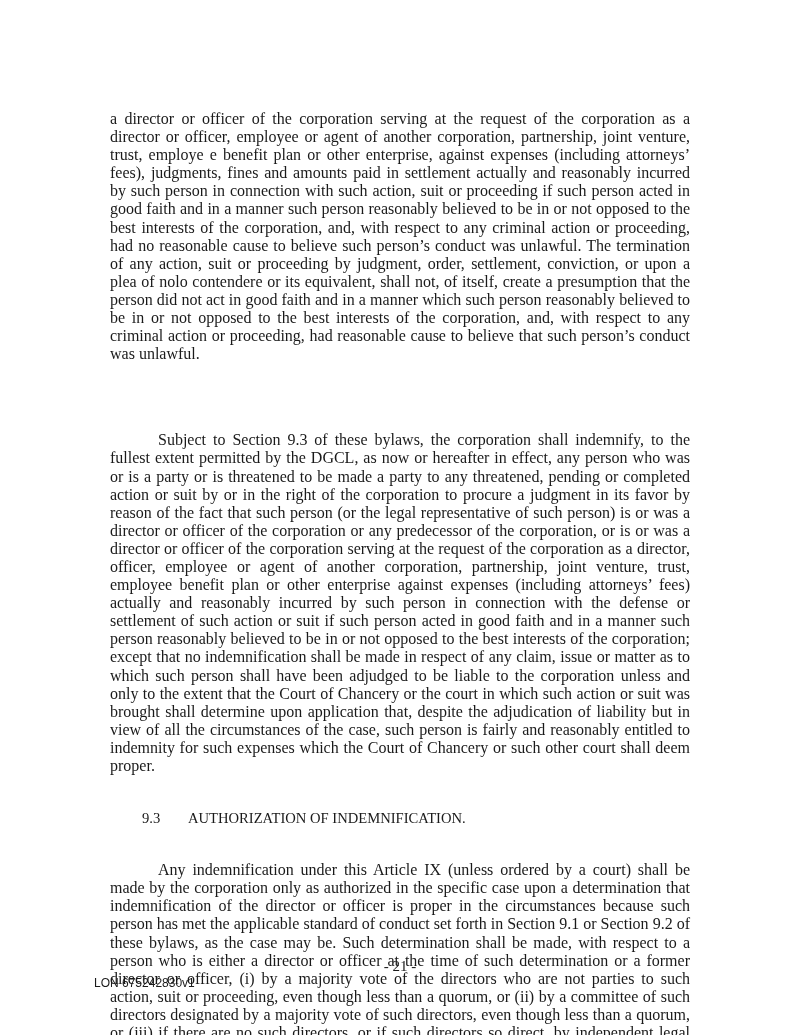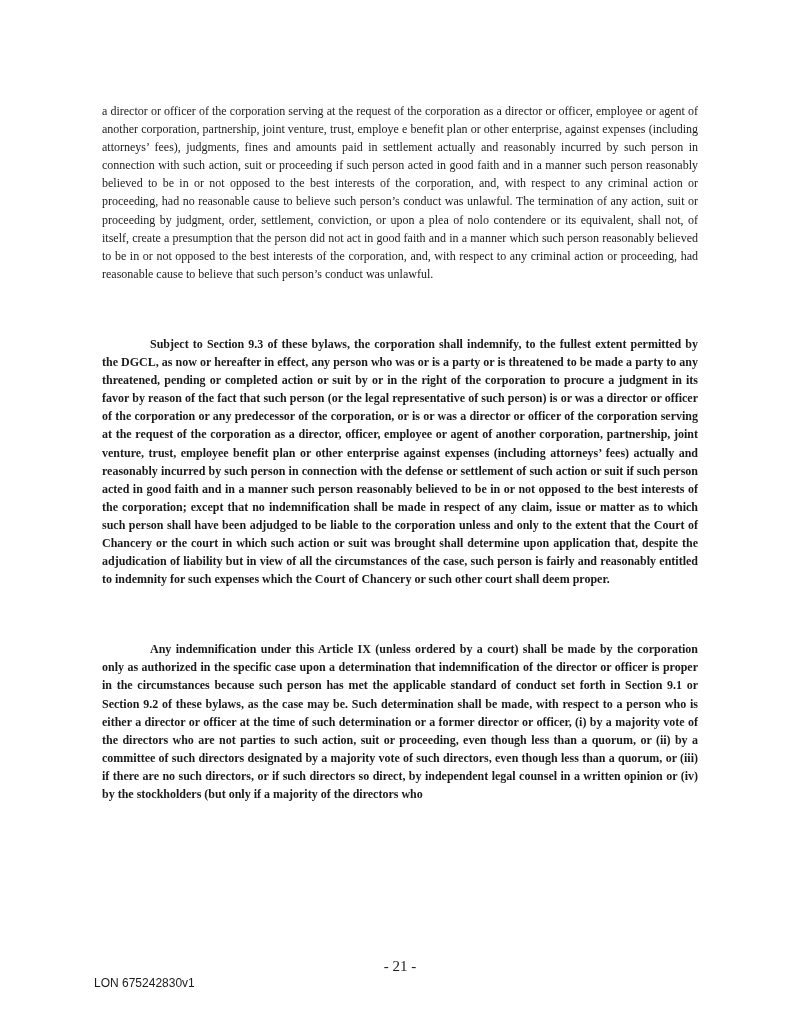--- a/index.html
+++ b/index.html
@@ -15,28 +15,27 @@
       font-family: "Liberation Serif", "DejaVu Serif", serif;
       color: #1a1a1a;
     }
     .page {
       position: absolute;
       left: 94px;
       top: 94px;
       width: 612px;
     }
     .para {
-      font-size: 12px;
+      font-size: 16px;
       line-height: 18.1px;
       text-align: justify;
-      margin: 8px;
+      margin: 16px;
     }
     .para.indent {
       text-indent: 48px;
-      font-weight: bold;
     }
     .heading {
       font-size: 14.6px;
       line-height: 18.1px;
       text-align: justify;
       margin: 0;
       text-indent: 48px;
     }
     .heading .num {
       display: inline-block;
@@ -74,20 +73,23 @@
 
   <div class="gap"></div>
 
 
   <div class="gap"></div>
 
   <p class="para indent">Subject to Section 9.3 of these bylaws, the corporation shall indemnify, to the fullest extent permitted by the DGCL, as now or hereafter in effect, any person who was or is a party or is threatened to be made a party to any threatened, pending or completed action or suit by or in the right of the corporation to procure a judgment in its favor by reason of the fact that such person (or the legal representative of such person) is or was a director or officer of the corporation or any predecessor of the corporation, or is or was a director or officer of the corporation serving at the request of the corporation as a director, officer, employee or agent of another corporation, partnership, joint venture, trust, employee benefit plan or other enterprise against expenses (including attorneys’ fees) actually and reasonably incurred by such person in connection with the defense or settlement of such action or suit if such person acted in good faith and in a manner such person reasonably believed to be in or not opposed to the best interests of the corporation; except that no indemnification shall be made in respect of any claim, issue or matter as to which such person shall have been adjudged to be liable to the corporation unless and only to the extent that the Court of Chancery or the court in which such action or suit was brought shall determine upon application that, despite the adjudication of liability but in view of all the circumstances of the case, such person is fairly and reasonably entitled to indemnity for such expenses which the Court of Chancery or such other court shall deem proper.</p>
 
   <div class="gap"></div>
 
+  <p class="heading">
+    <span class="num">9.3</span><span>AUTHORIZATION OF INDEMNIFICATION.</span>
+  </p>
 
   <div class="gap"></div>
 
   <p class="para indent">Any indemnification under this Article IX (unless ordered by a court) shall be made by the corporation only as authorized in the specific case upon a determination that indemnification of the director or officer is proper in the circumstances because such person has met the applicable standard of conduct set forth in Section 9.1 or Section 9.2 of these bylaws, as the case may be. Such determination shall be made, with respect to a person who is either a director or officer at the time of such determination or a former director or officer, (i) by a majority vote of the directors who are not parties to such action, suit or proceeding, even though less than a quorum, or (ii) by a committee of such directors designated by a majority vote of such directors, even though less than a quorum, or (iii) if there are no such directors, or if such directors so direct, by independent legal counsel in a written opinion or (iv) by the stockholders (but only if a majority of the directors who</p>
 
 </div>
 
 <div class="footer-page">- 21 -</div>
 
 <div class="footer-ref">LON 675242830v1</div>

